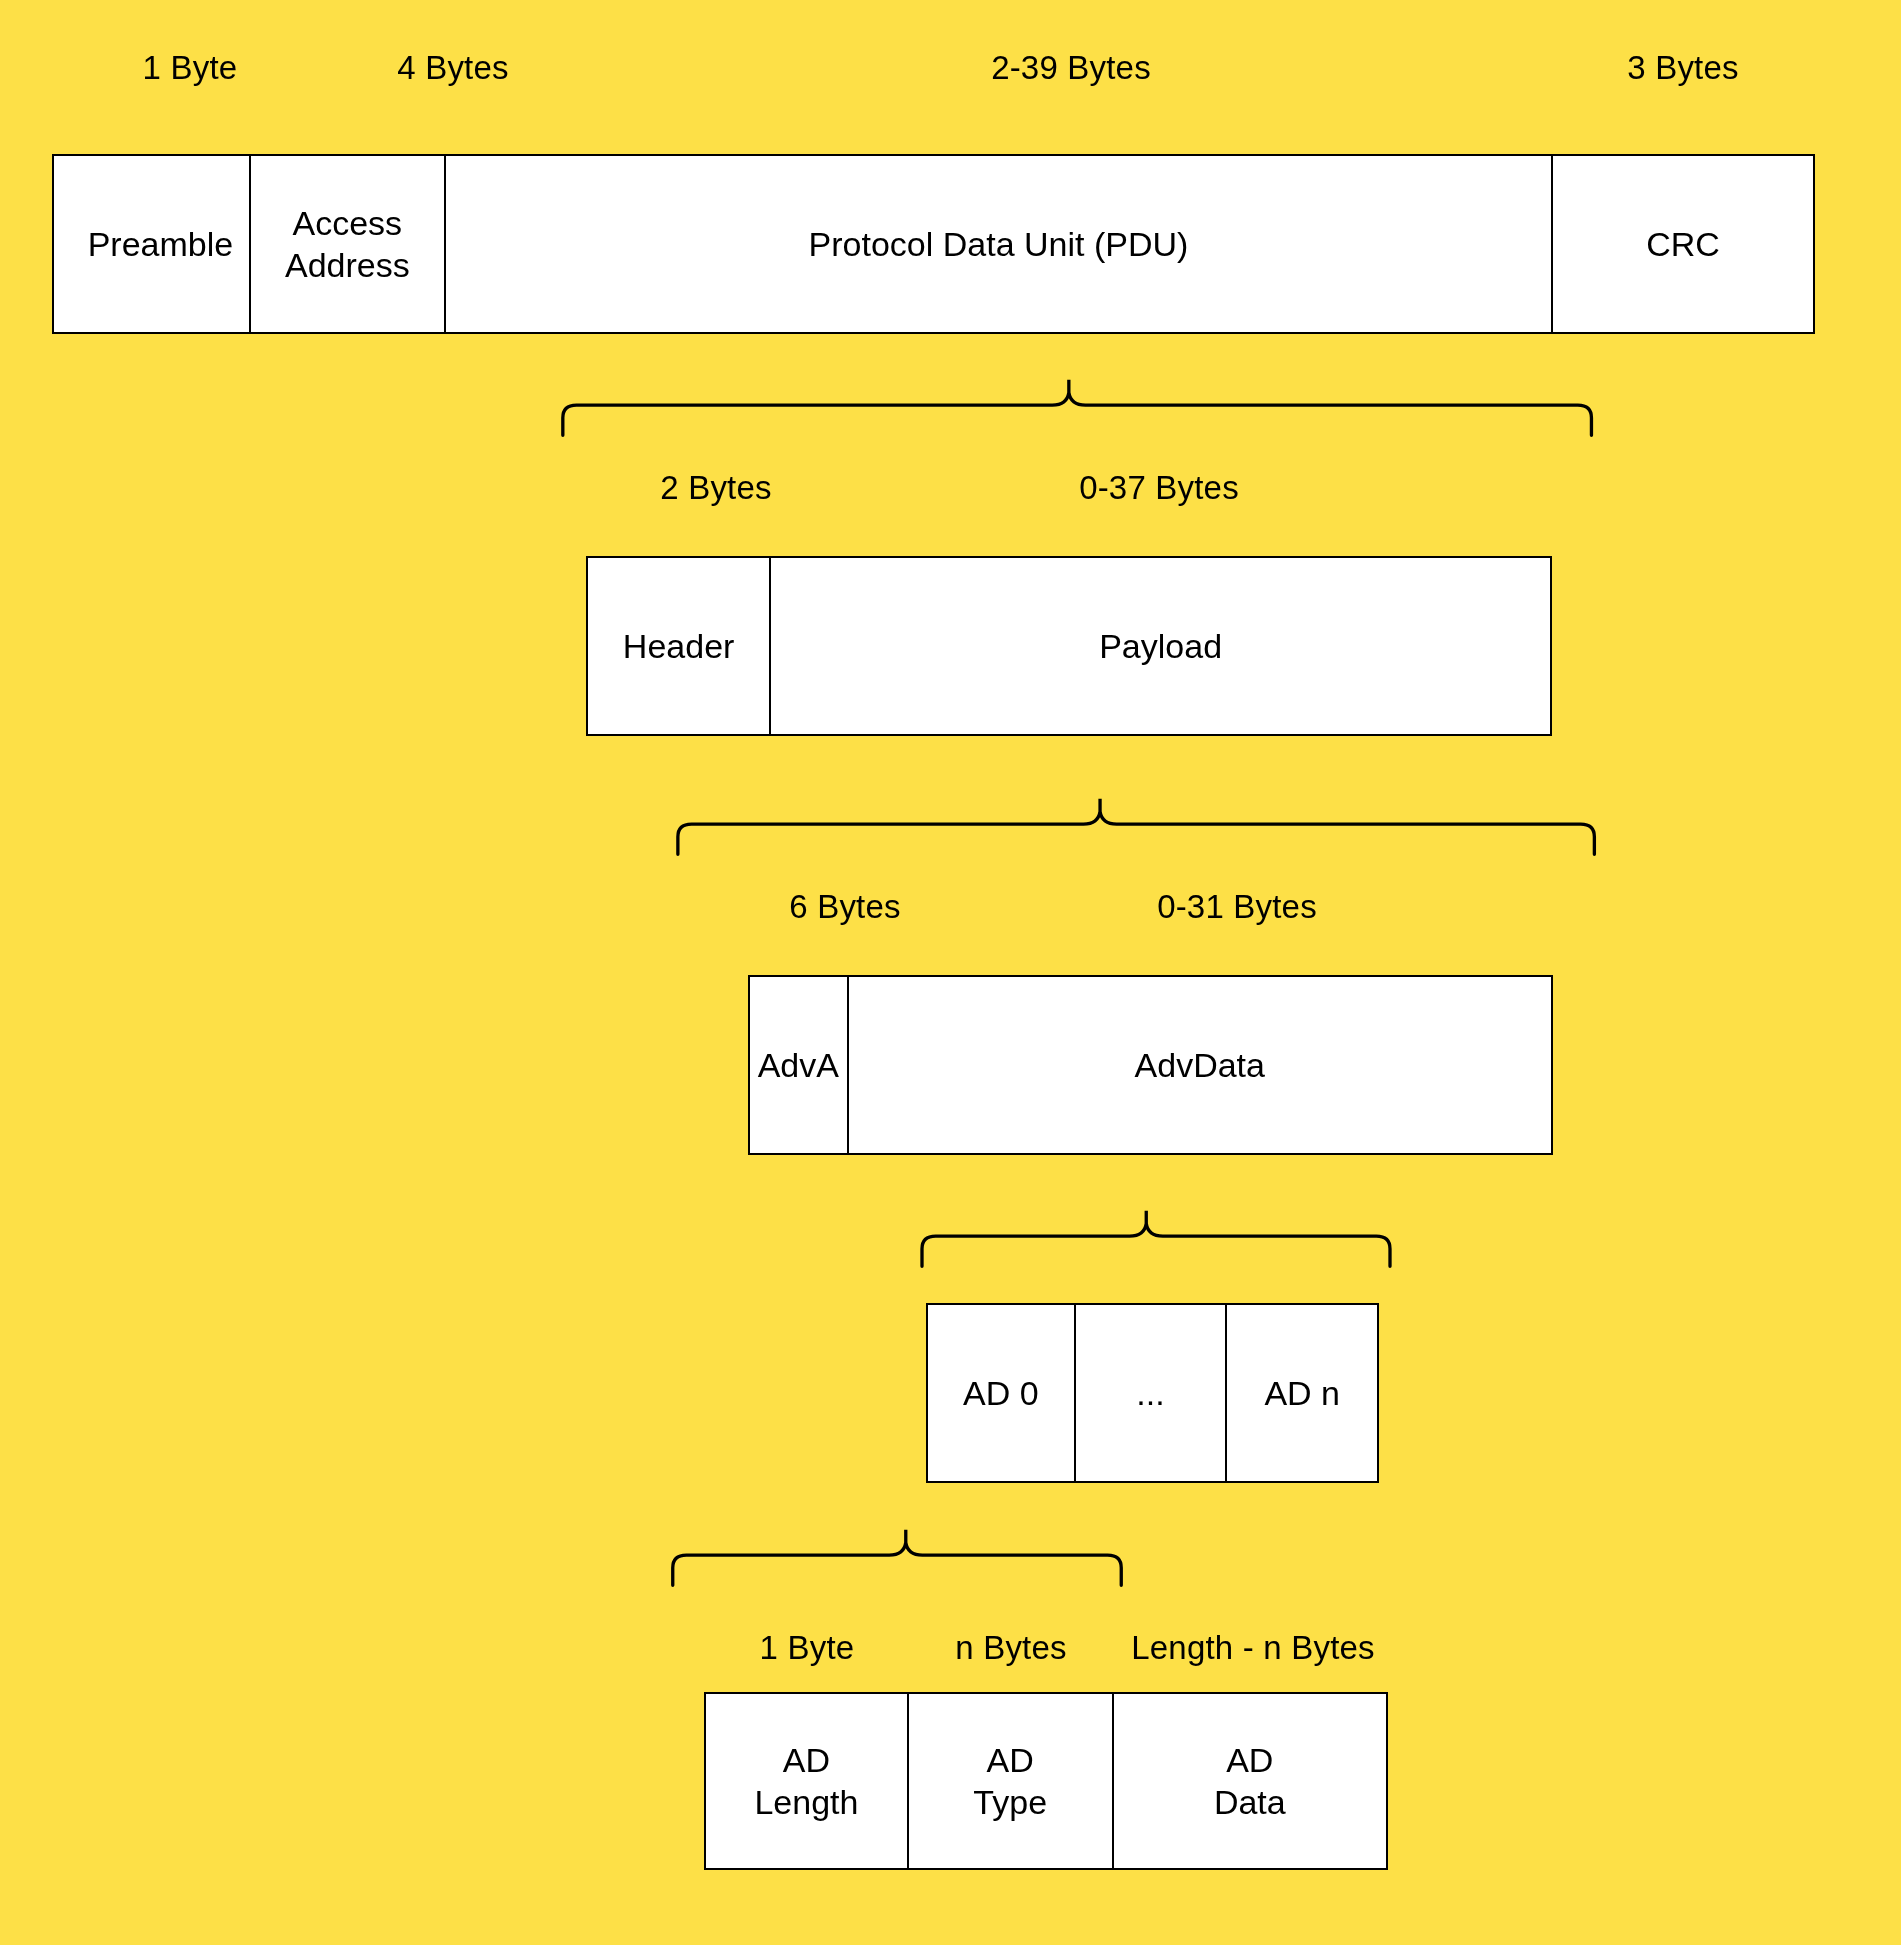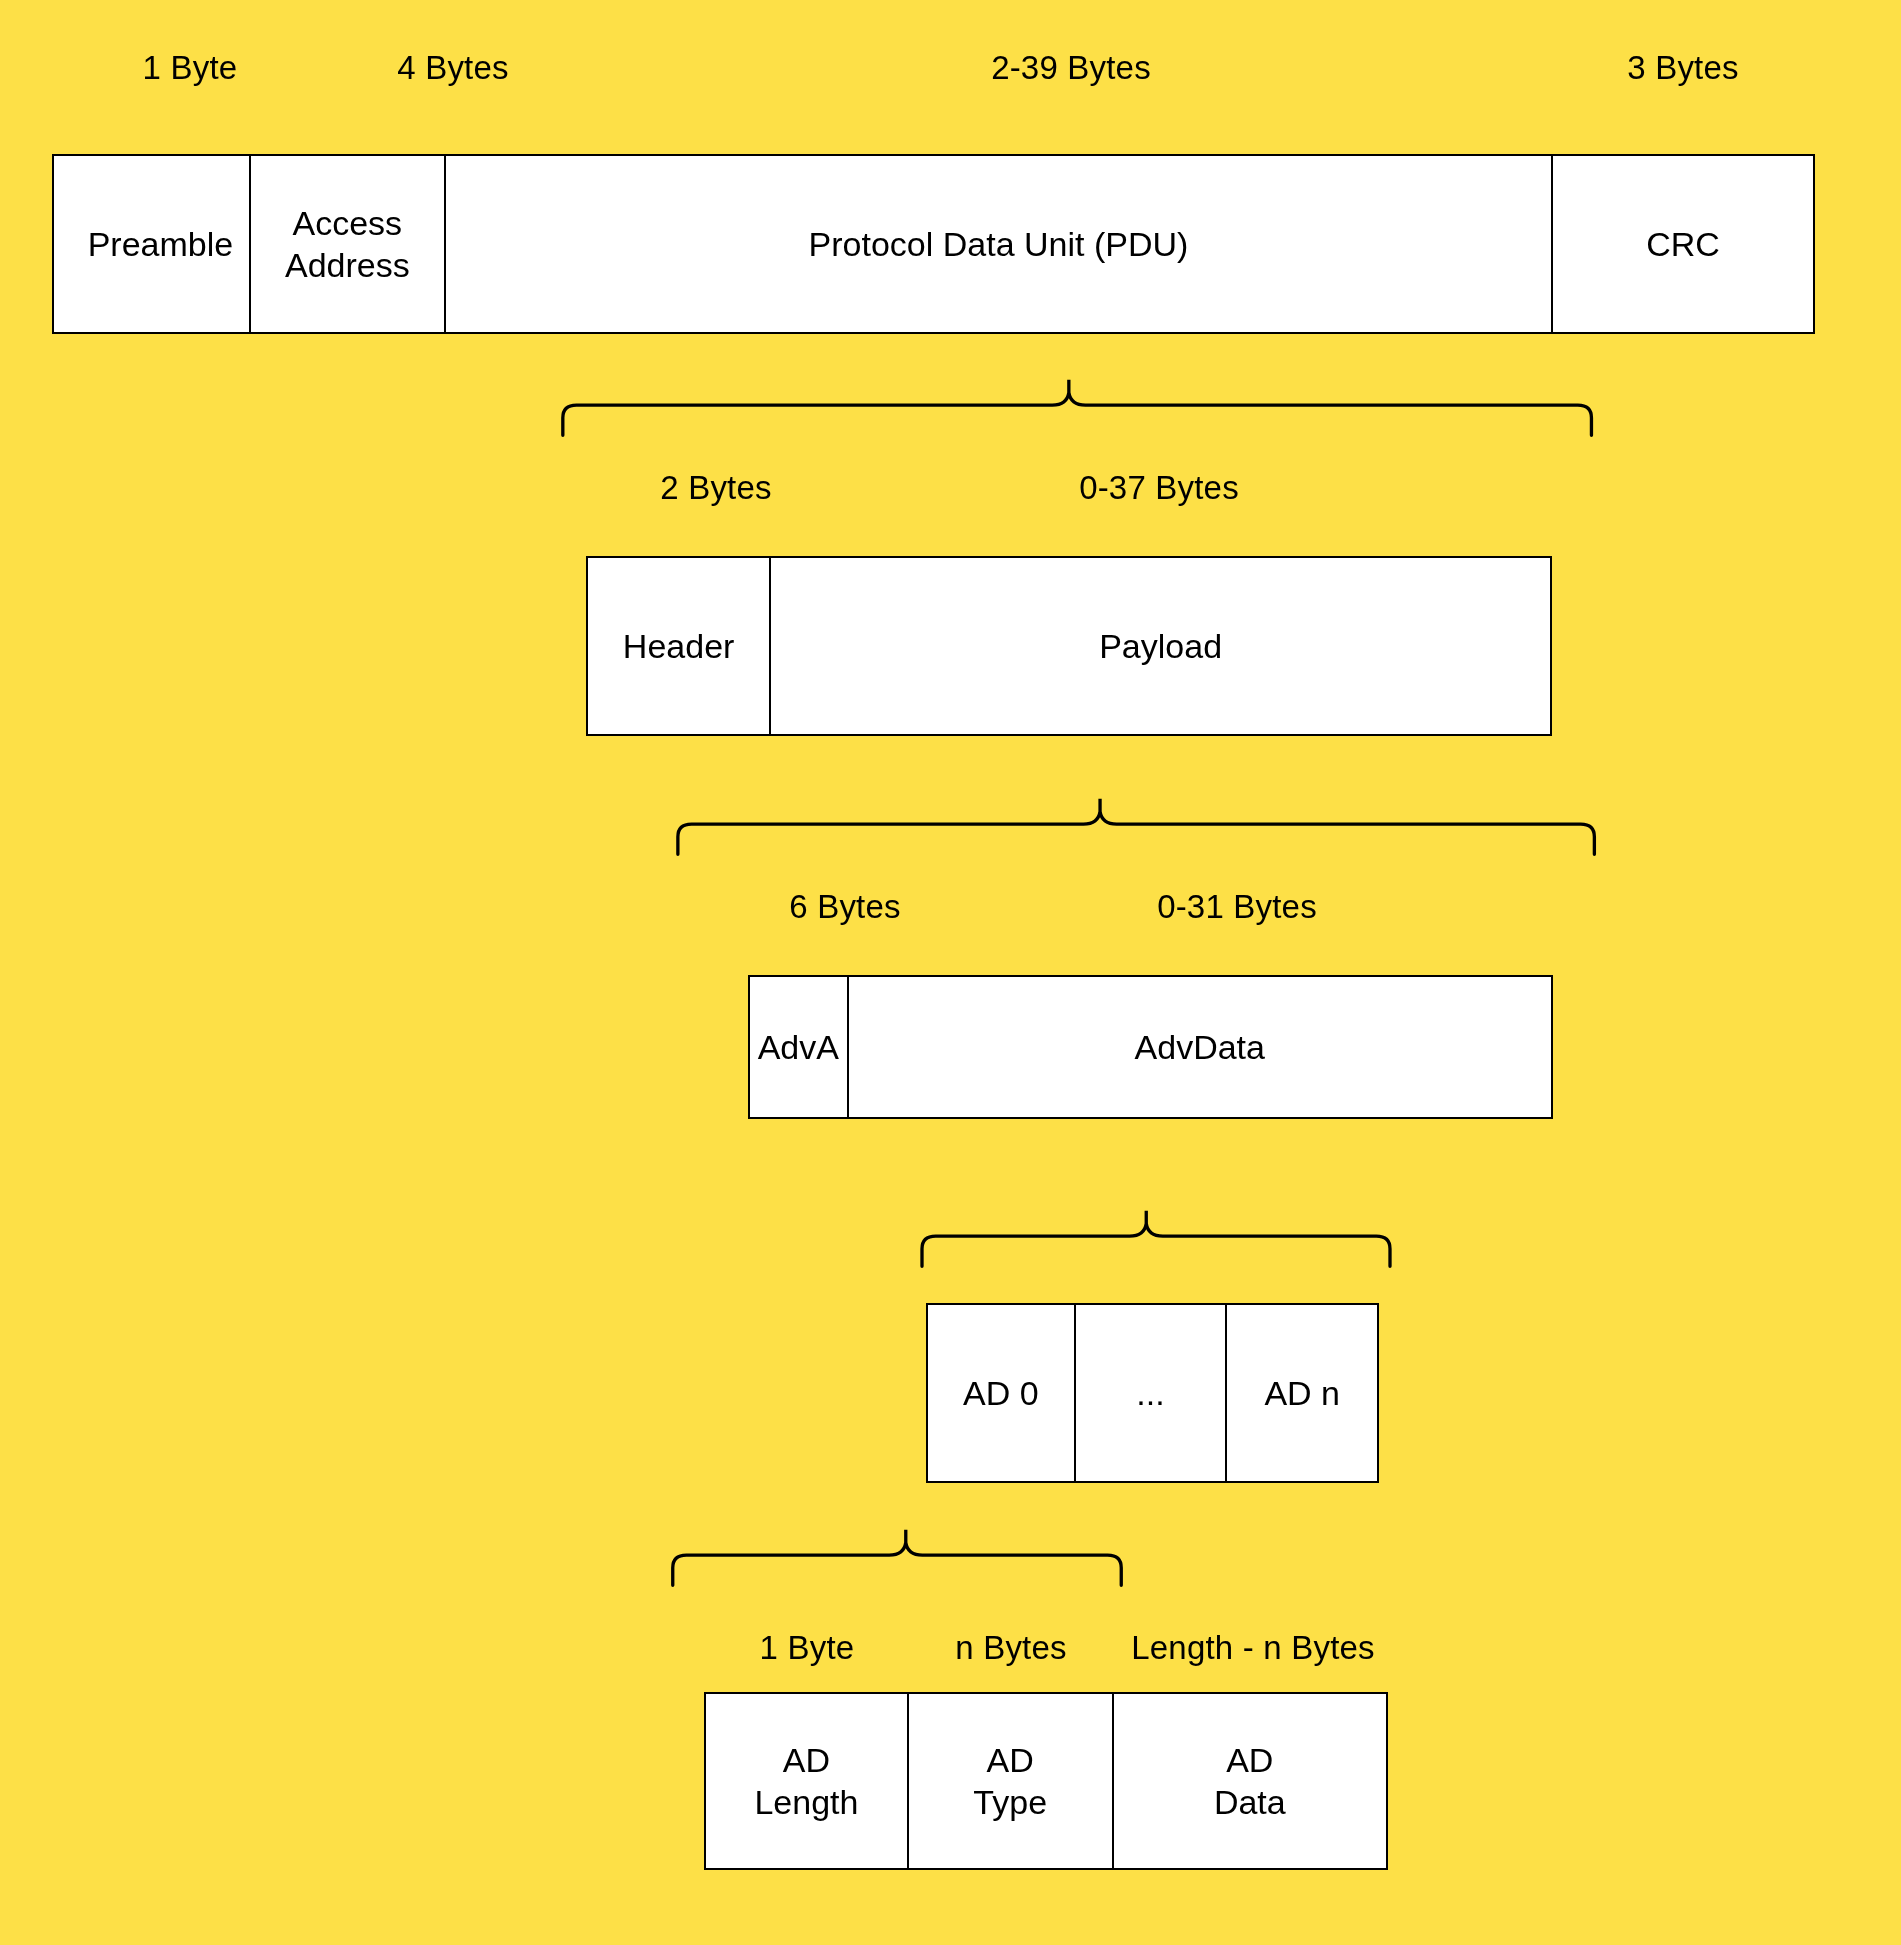--- a/index.html
+++ b/index.html
@@ -108,21 +108,21 @@
   </div>
 
   <svg class="brace" style="left:663px; top:790px;" width="956" height="78" viewBox="0 0 980 80">
     <path d="M 15,66 L 15,48 Q 15,35 29,35 L 431,35 Q 446,35 448,22 L 448,9
              L 448,22 Q 450,35 465,35 L 941,35 Q 955,35 955,48 L 955,66" fill="none" stroke="#000000" stroke-width="3.4" stroke-linecap="round"></path>
   </svg>
 
   <div class="size-label" style="left:845px; top:890px;">6 Bytes</div>
   <div class="size-label" style="left:1237px; top:890px;">0-31 Bytes</div>
 
-  <div class="row" style="left:748px; top:975px; width:805px; height:144px;">
+  <div class="row" style="left:748px; top:975px; width:805px; height:180px;">
     <div class="cell" style="width:99px;">
       <span class="cell-text">AdvA</span>
     </div>
     <div class="cell" style="width:706px;">
       <span class="cell-text">AdvData</span>
     </div>
   </div>
 
   <svg class="brace" style="left:912px; top:1202px;" width="488" height="78" viewBox="0 0 500 80">
     <path d="M 10,66 L 10,48 Q 10,35 24,35 L 223,35 Q 238,35 240,22 L 240,9

